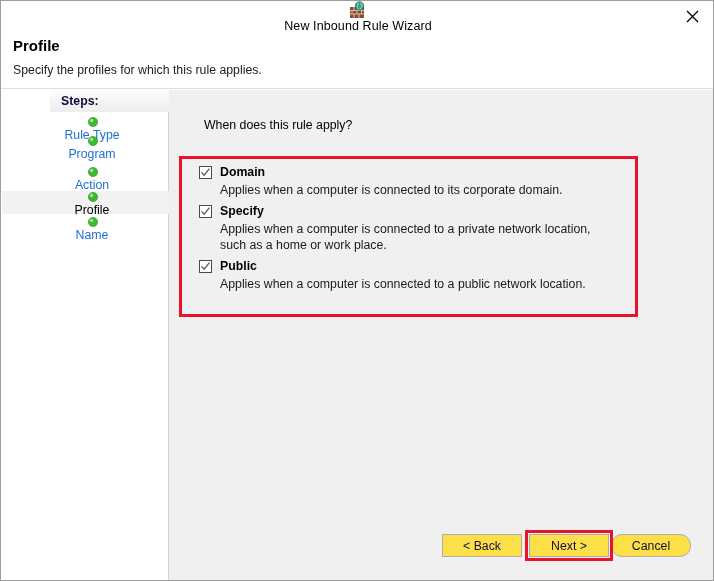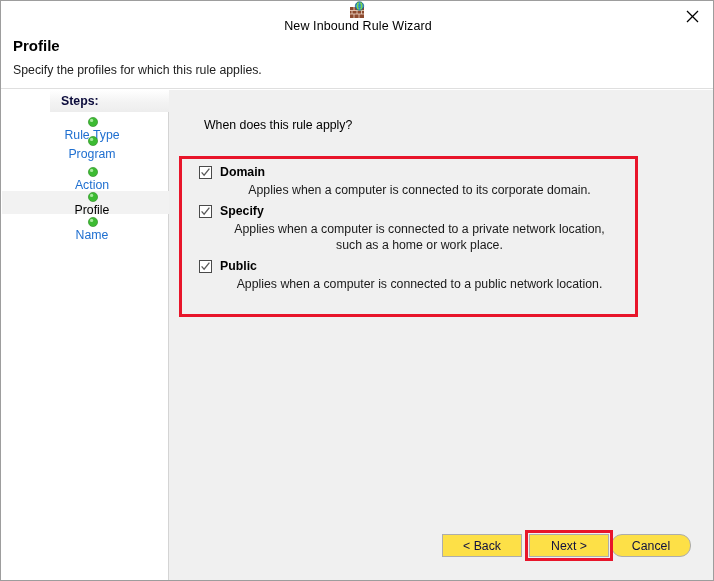--- a/index.html
+++ b/index.html
@@ -199,21 +199,20 @@
     color: #000000;
     line-height: 14px;
   }
   .profile-desc {
     margin-left: 21px;
     margin-top: 3px;
     font-size: 12.3px;
     color: #1a1a1a;
     line-height: 16px;
     max-width: 405px;
-    text-align: center;
   }
 
   
   #footer {
     position: absolute;
     left: 168px;
     top: 525px;
     width: 545px;
     height: 55px;
   }

